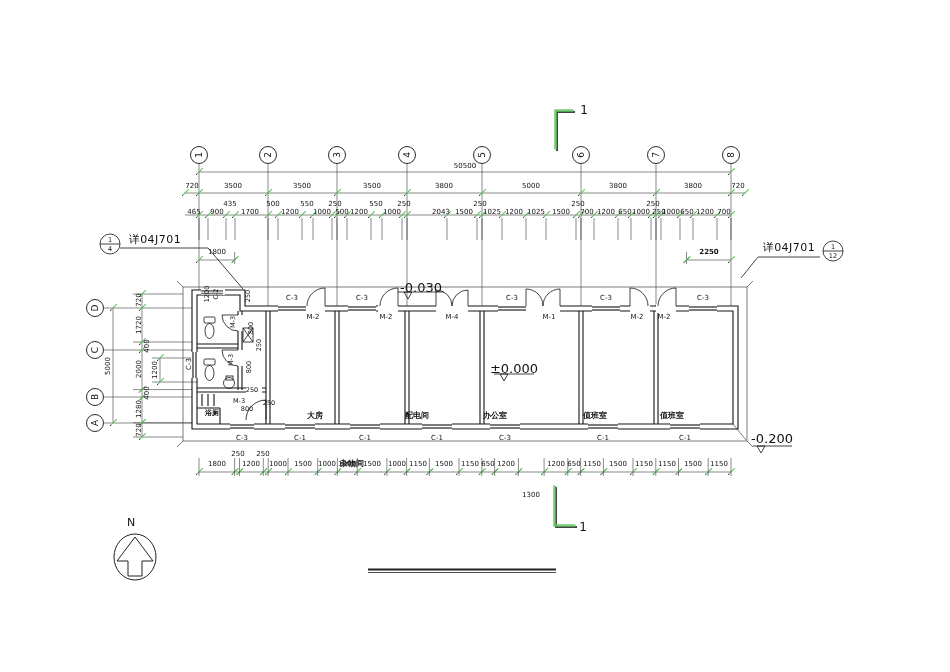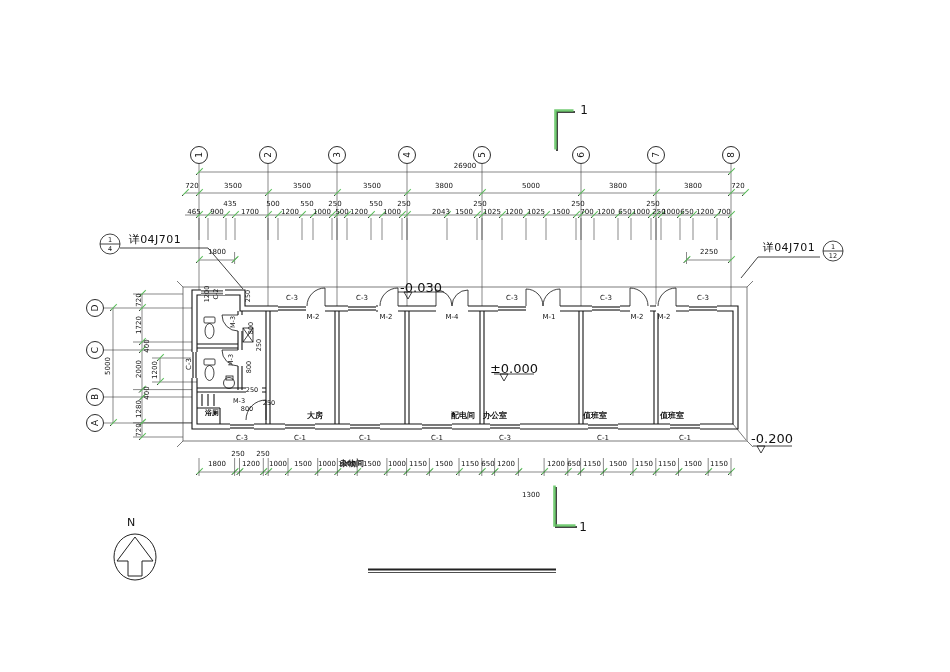--- a/index.html
+++ b/index.html
@@ -424,21 +424,21 @@
       <span class="dim rot gridnum" style="left: 656px; top: 155px;">7</span>
       <span class="dim rot gridnum" style="left: 731px; top: 155px;">8</span>
     </div>
 <div>
       <span class="dim rot gridnum" style="left: 95px; top: 308px;">D</span>
       <span class="dim rot gridnum" style="left: 95px; top: 350px;">C</span>
       <span class="dim rot gridnum" style="left: 95px; top: 397px;">B</span>
       <span class="dim rot gridnum" style="left: 95px; top: 423px;">A</span>
     </div>
 
-<span class="dim" style="left:465px;top:166px;">26900</span>
+<span class="dim" style="left:465px;top:166px;">50500</span>
 <div>
       <span class="dim " style="left: 192px; top: 186px;">720</span>
       <span class="dim " style="left: 233px; top: 186px;">3500</span>
       <span class="dim " style="left: 302px; top: 186px;">3500</span>
       <span class="dim " style="left: 372px; top: 186px;">3500</span>
       <span class="dim " style="left: 444px; top: 186px;">3800</span>
       <span class="dim " style="left: 531px; top: 186px;">5000</span>
       <span class="dim " style="left: 618px; top: 186px;">3800</span>
       <span class="dim " style="left: 693px; top: 186px;">3800</span>
       <span class="dim " style="left: 738px; top: 186px;">720</span>
@@ -473,21 +473,21 @@
       <span class="dim " style="left: 606px; top: 212px;">1200</span>
       <span class="dim " style="left: 625px; top: 212px;">650</span>
       <span class="dim " style="left: 641px; top: 212px;">1000</span>
       <span class="dim " style="left: 659px; top: 212px;">250</span>
       <span class="dim " style="left: 671px; top: 212px;">1000</span>
       <span class="dim " style="left: 687px; top: 212px;">650</span>
       <span class="dim " style="left: 705px; top: 212px;">1200</span>
       <span class="dim " style="left: 724px; top: 212px;">700</span>
     </div>
 <span class="dim" style="left:217px;top:252px;">1800</span>
-<span class="dim" style="left:709px;top:252px;">2250</span>
+<span class="dim" style="left:709px;top:252px;font-weight:bold;">2250</span>
 
 <div>
       <span class="dim " style="left: 238px; top: 454px;">250</span>
       <span class="dim " style="left: 263px; top: 454px;">250</span>
     </div>
 <div>
       <span class="dim " style="left: 217px; top: 464px;">1800</span>
       <span class="dim " style="left: 251px; top: 464px;">1200</span>
       <span class="dim " style="left: 278px; top: 464px;">1000</span>
       <span class="dim " style="left: 303px; top: 464px;">1500</span>
@@ -545,21 +545,21 @@
       <span class="dim lbl" style="left: 437px; top: 438px;">C-1</span>
       <span class="dim lbl" style="left: 505px; top: 438px;">C-3</span>
       <span class="dim lbl" style="left: 603px; top: 438px;">C-1</span>
       <span class="dim lbl" style="left: 685px; top: 438px;">C-1</span>
     </div>
 <span class="dim rot lbl" style="left:189px;top:364px;">C-3</span>
 
 <div>
       <span class="dim room" style="left: 315px; top: 416px;">大房</span>
       <span class="dim room" style="left: 352px; top: 416px; margin-top: 48px;">杂物间</span>
-      <span class="dim room" style="left: 417px; top: 416px; margin-left: 46px;">配电间</span>
+      <span class="dim room" style="left: 417px; top: 416px;">配电间</span>
       <span class="dim room" style="left: 495px; top: 416px;">办公室</span>
       <span class="dim room" style="left: 595px; top: 416px;">值班室</span>
       <span class="dim room" style="left: 672px; top: 416px;">值班室</span>
     </div>
 <span class="dim room" style="left:212px;top:413px;font-size:7px;">浴厕</span>
 
 <span class="dim rot mini" style="left:207px;top:294px;">1200</span>
 <span class="dim rot mini" style="left:216px;top:294px;">C-2</span>
 <span class="dim rot mini" style="left:248px;top:296px;">250</span>
 <span class="dim rot mini" style="left:233px;top:322px;">M-3</span>

